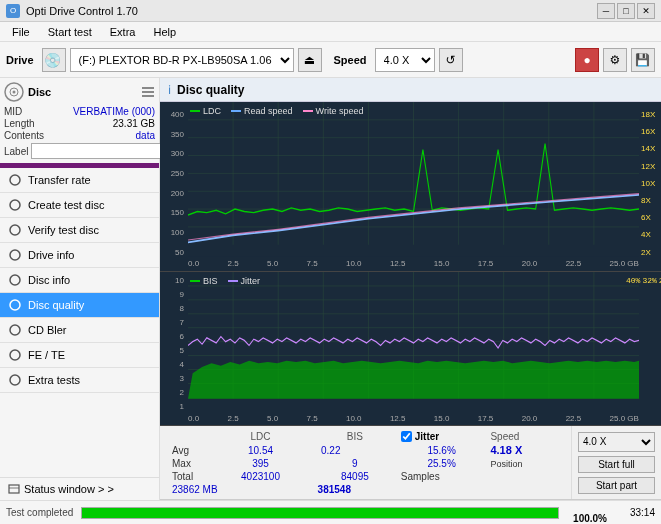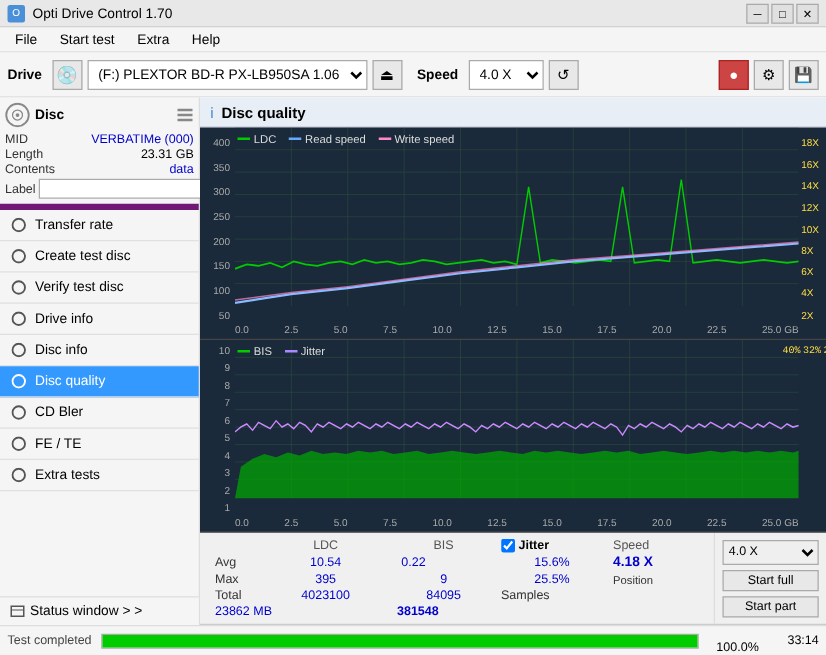--- a/index.html
+++ b/index.html
@@ -76,21 +76,21 @@
     .legend-dot.jitter { background: #aa88ff; }
     
     
     .test-btn { padding: 2px 8px; font-size: 10px; border: 1px solid #aaa; background: #e8e8e8; cursor: pointer; white-space: nowrap; }
     
     
     .statusbar { height: 24px; background: #f5f5f5; border-top: 1px solid #ddd; display: flex; align-items: center; padding: 0 6px; gap: 8px; font-size: 10px; }
     .status-text { color: #444; }
     .progress-container { flex: 1; height: 12px; border: 1px solid #aaa; background: #ddd; }
     .progress-bar { height: 100%; background: #00cc00; }
-    .status-percent { color: #000; font-weight: normal; min-width: 40px; text-align: right; margin-top: 12px; }
+    .status-percent { color: #000; font-weight: bold; min-width: 40px; text-align: right; margin-top: 12px; }
     .status-time { color: #000; min-width: 40px; text-align: right; }
   </style>
 </head>
 <body>
 
 <div class="titlebar">
   <div class="titlebar-left">
     <div class="titlebar-icon">O</div>
     <span>Opti Drive Control 1.70</span>
   </div>

